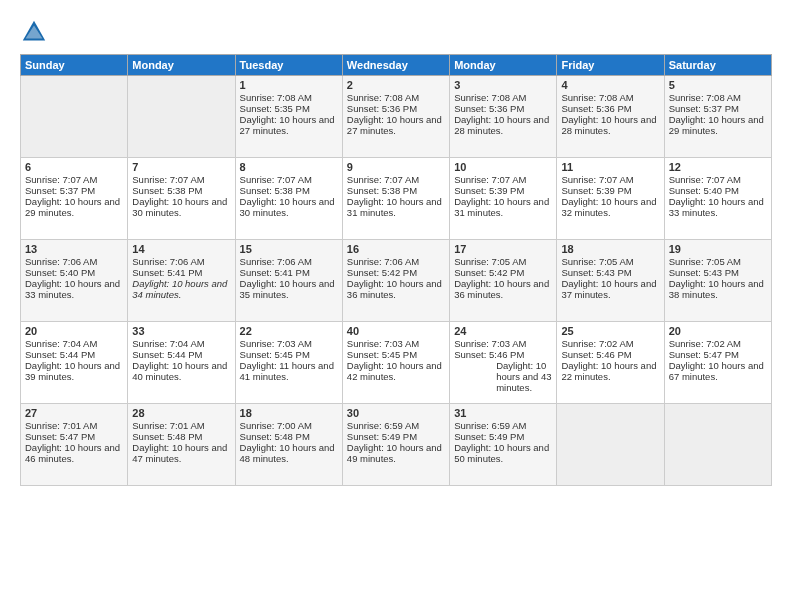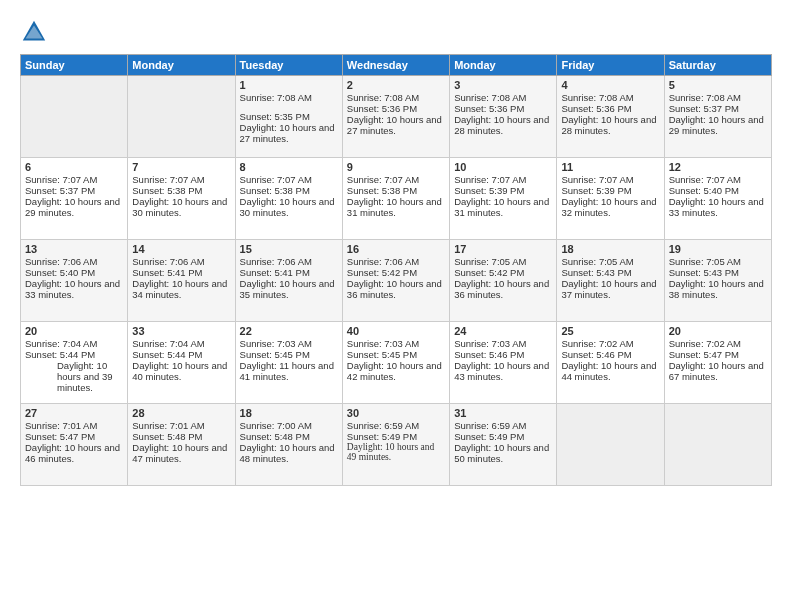--- a/index.html
+++ b/index.html
@@ -127,21 +127,21 @@
           <th>Saturday</th>
         </tr>
     </thead>
     <tbody id="cal-body">
     <tr>
           <td class="empty-cell"></td>
           <td class="empty-cell"></td>
           <td>
             <span class="day-num">1</span>
             <span style="display: block;">Sunrise: 7:08 AM</span>
-            <span style="display: block; margin-top: 8px;">Sunset: 5:35 PM</span>
+            <span style="display: block;">Sunset: 5:35 PM</span>
             <span style="display: block;">Daylight: 10 hours and 27 minutes.</span>
           </td>
           <td>
             <span class="day-num">2</span>
             <span style="display: block;">Sunrise: 7:08 AM</span>
             <span style="display: block;">Sunset: 5:36 PM</span>
             <span style="display: block;">Daylight: 10 hours and 27 minutes.</span>
           </td>
           <td>
             <span class="day-num">3</span>
@@ -210,21 +210,21 @@
           <td>
             <span class="day-num">13</span>
             <span style="display: block;">Sunrise: 7:06 AM</span>
             <span style="display: block;">Sunset: 5:40 PM</span>
             <span style="display: block;">Daylight: 10 hours and 33 minutes.</span>
           </td>
           <td>
             <span class="day-num">14</span>
             <span style="display: block;">Sunrise: 7:06 AM</span>
             <span style="display: block;">Sunset: 5:41 PM</span>
-            <span style="display: block;">Daylight: 10 hours and 34 minutes.</span>
+            <span style="display: block; font-style: italic;">Daylight: 10 hours and 34 minutes.</span>
           </td>
           <td>
             <span class="day-num">15</span>
             <span style="display: block;">Sunrise: 7:06 AM</span>
             <span style="display: block;">Sunset: 5:41 PM</span>
             <span style="display: block;">Daylight: 10 hours and 35 minutes.</span>
           </td>
           <td>
             <span class="day-num">16</span>
             <span style="display: block;">Sunrise: 7:06 AM</span>
@@ -248,21 +248,21 @@
             <span style="display: block;">Sunrise: 7:05 AM</span>
             <span style="display: block;">Sunset: 5:43 PM</span>
             <span style="display: block;">Daylight: 10 hours and 38 minutes.</span>
           </td>
         </tr>
         <tr>
           <td>
             <span class="day-num">20</span>
             <span style="display: block;">Sunrise: 7:04 AM</span>
             <span style="display: block;">Sunset: 5:44 PM</span>
-            <span style="display: block; margin-left: 32px;">Daylight: 10 hours and 39 minutes.</span>
+            <span style="display: block;">Daylight: 10 hours and 39 minutes.</span>
           </td>
           <td>
             <span class="day-num">33</span>
             <span style="display: block;">Sunrise: 7:04 AM</span>
             <span style="display: block;">Sunset: 5:44 PM</span>
             <span style="display: block;">Daylight: 10 hours and 40 minutes.</span>
           </td>
           <td>
             <span class="day-num">22</span>
             <span style="display: block;">Sunrise: 7:03 AM</span>
@@ -272,27 +272,27 @@
           <td>
             <span class="day-num">40</span>
             <span style="display: block;">Sunrise: 7:03 AM</span>
             <span style="display: block;">Sunset: 5:45 PM</span>
             <span style="display: block;">Daylight: 10 hours and 42 minutes.</span>
           </td>
           <td>
             <span class="day-num">24</span>
             <span style="display: block;">Sunrise: 7:03 AM</span>
             <span style="display: block;">Sunset: 5:46 PM</span>
-            <span style="display: block;">Daylight: 10 hours and 43 minutes.</span>
+            <span style="display: block; margin-left: 42px;">Daylight: 10 hours and 43 minutes.</span>
           </td>
           <td>
             <span class="day-num">25</span>
             <span style="display: block;">Sunrise: 7:02 AM</span>
             <span style="display: block;">Sunset: 5:46 PM</span>
-            <span style="display: block;">Daylight: 10 hours and 44 minutes.</span>
+            <span style="display: block;">Daylight: 10 hours and 22 minutes.</span>
           </td>
           <td>
             <span class="day-num">20</span>
             <span style="display: block;">Sunrise: 7:02 AM</span>
             <span style="display: block;">Sunset: 5:47 PM</span>
             <span style="display: block;">Daylight: 10 hours and 67 minutes.</span>
           </td>
         </tr>
         <tr>
           <td>
@@ -310,21 +310,21 @@
           <td>
             <span class="day-num">18</span>
             <span style="display: block;">Sunrise: 7:00 AM</span>
             <span style="display: block;">Sunset: 5:48 PM</span>
             <span style="display: block;">Daylight: 10 hours and 48 minutes.</span>
           </td>
           <td>
             <span class="day-num">30</span>
             <span style="display: block;">Sunrise: 6:59 AM</span>
             <span style="display: block;">Sunset: 5:49 PM</span>
-            <span style="display: block; font-family: Liberation Serif, serif;">Daylight: 10 hours and 49 minutes.</span>
+            <span style="display: block;">Daylight: 10 hours and 49 minutes.</span>
           </td>
           <td>
             <span class="day-num">31</span>
             <span style="display: block;">Sunrise: 6:59 AM</span>
             <span style="display: block;">Sunset: 5:49 PM</span>
             <span style="display: block;">Daylight: 10 hours and 50 minutes.</span>
           </td>
           <td class="empty-cell"></td>
           <td class="empty-cell"></td>
         </tr>

